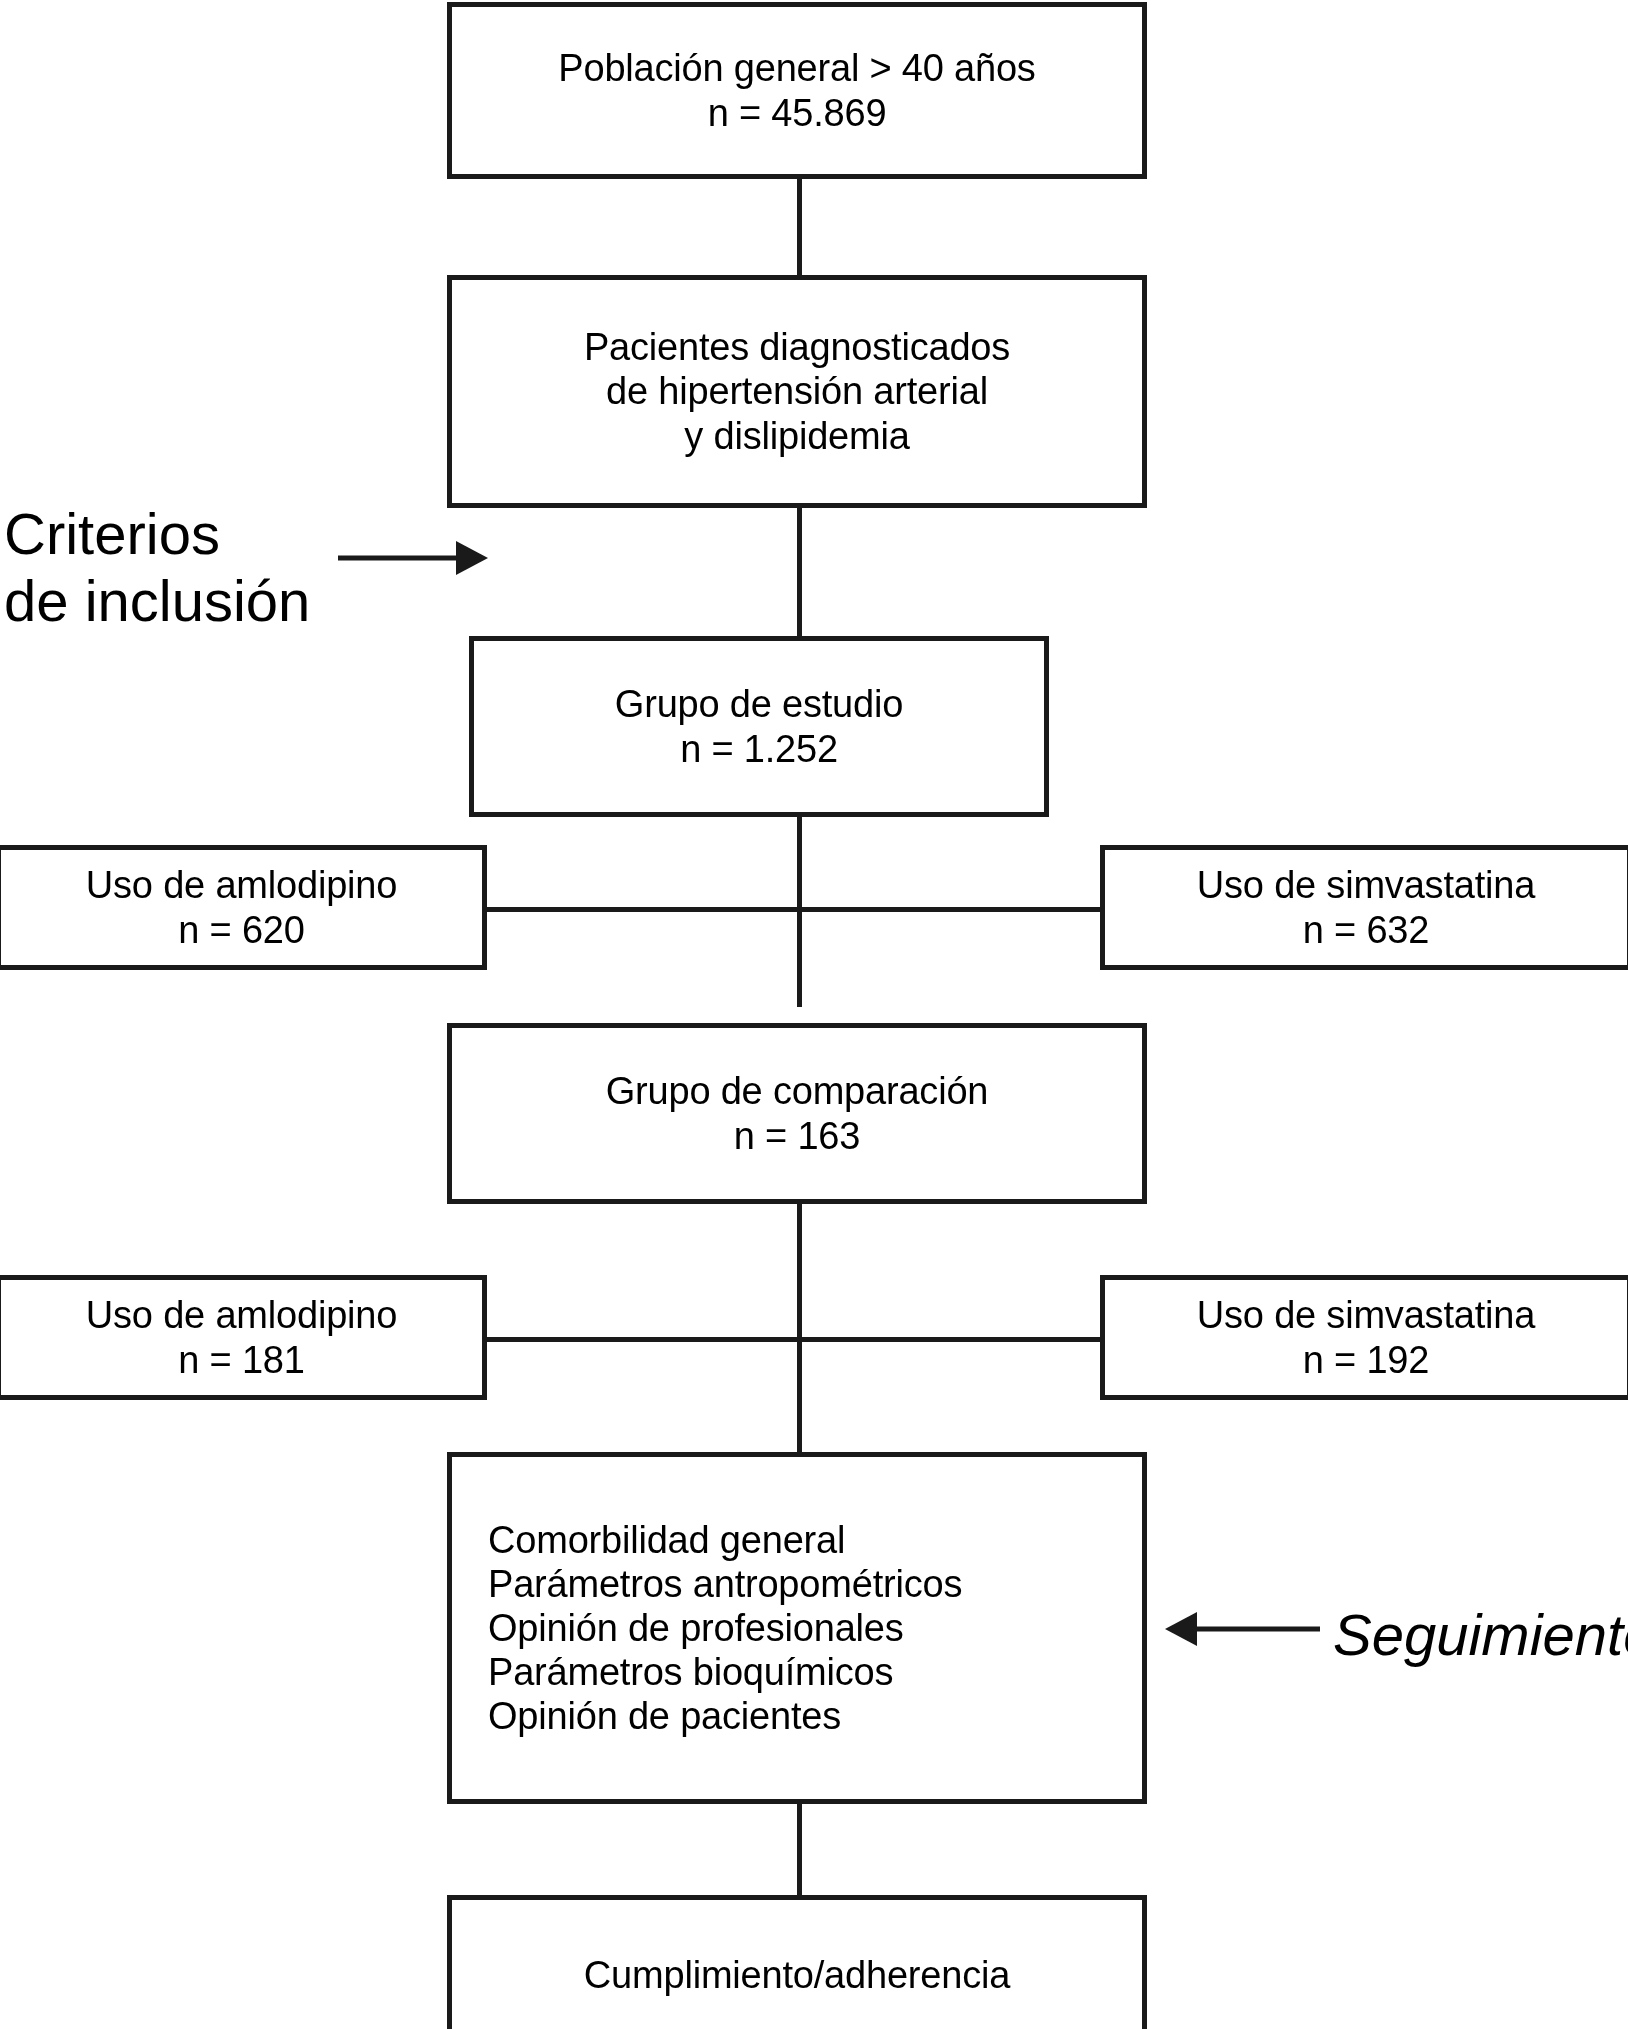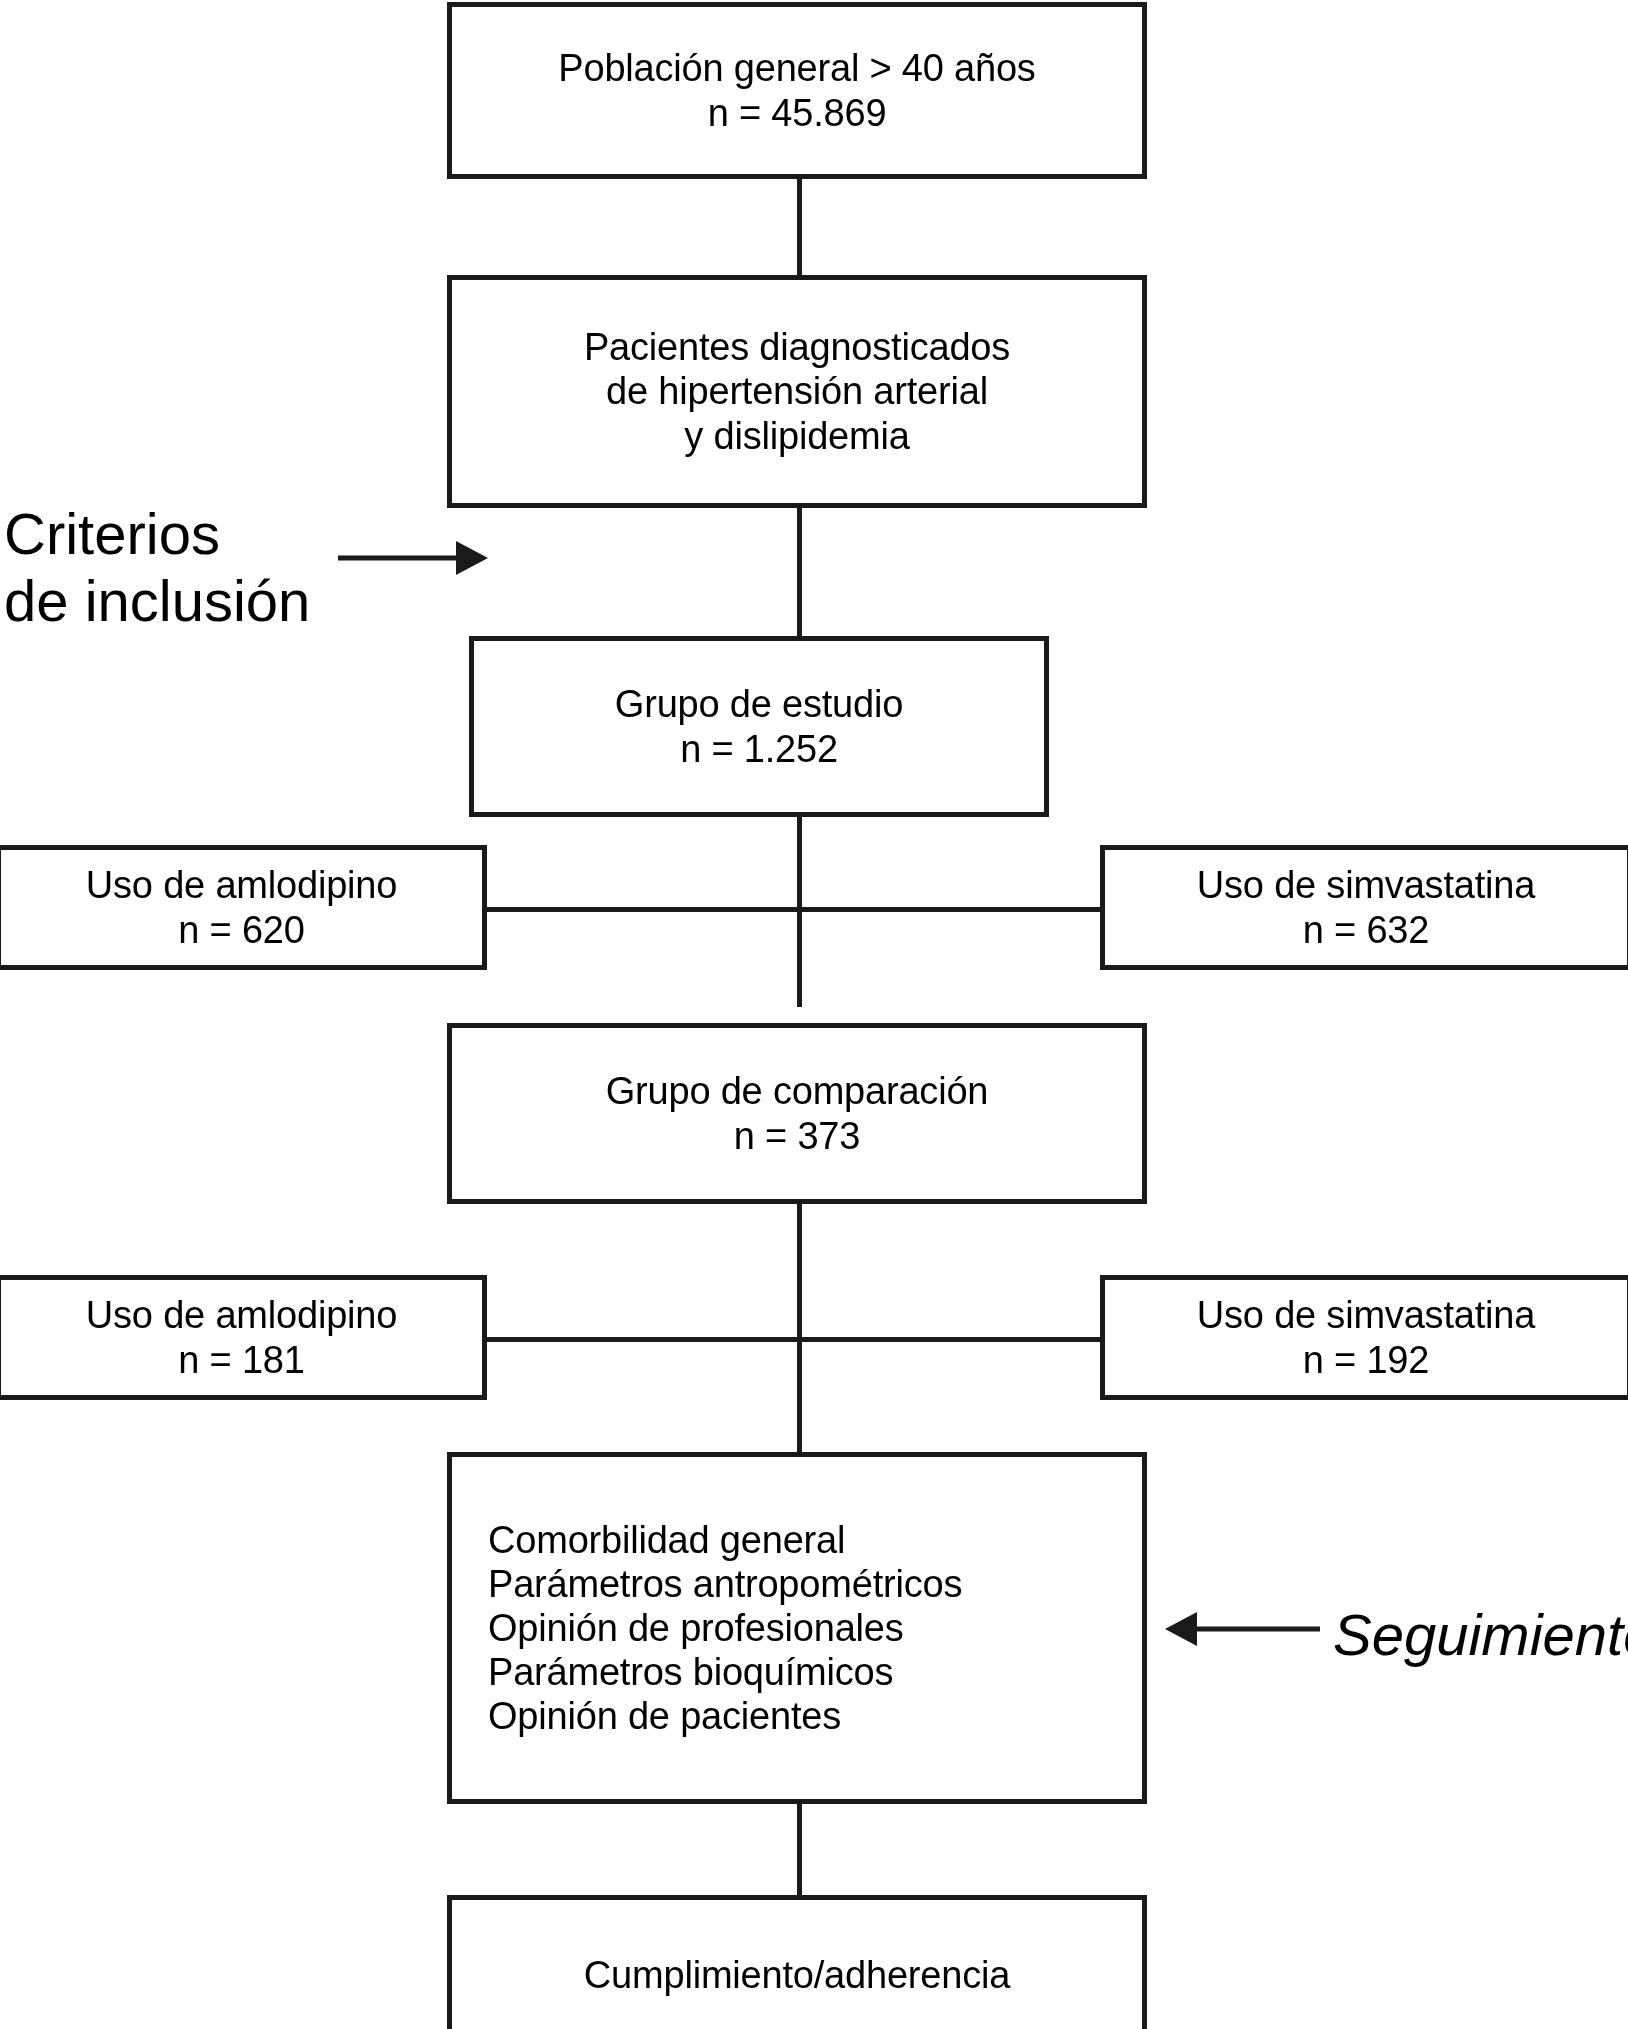--- a/index.html
+++ b/index.html
@@ -152,21 +152,21 @@
     <span class="line">n = 620</span>
   </div>
 
   <div class="node center" style="left:1100px; top:845px; width:532px; height:125px;">
     <span class="line">Uso de simvastatina</span>
     <span class="line">n = 632</span>
   </div>
 
   <div class="node center" style="left:447px; top:1023px; width:700px; height:181px;">
     <span class="line">Grupo de comparación</span>
-    <span class="line">n = 373</span>
+    <span class="line">n = 163</span>
   </div>
 
   <div class="node center" style="left:-4px; top:1275px; width:491px; height:125px;">
     <span class="line">Uso de amlodipino</span>
     <span class="line">n = 181</span>
   </div>
 
   <div class="node center" style="left:1100px; top:1275px; width:532px; height:125px;">
     <span class="line">Uso de simvastatina</span>
     <span class="line">n = 192</span>

